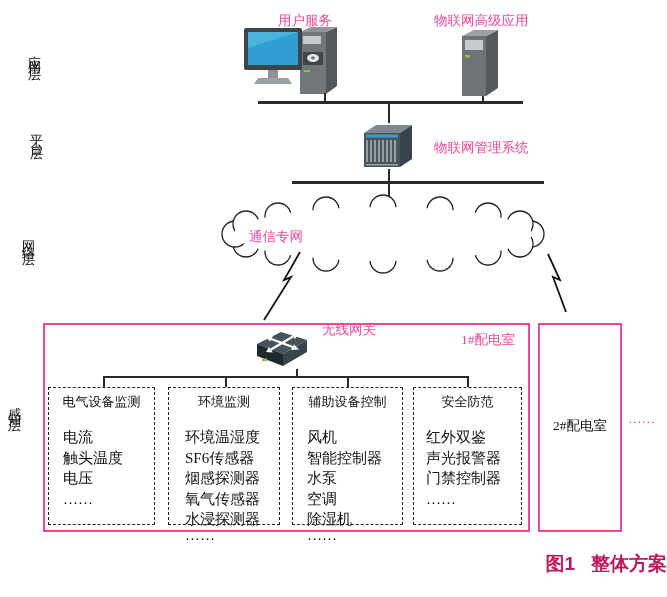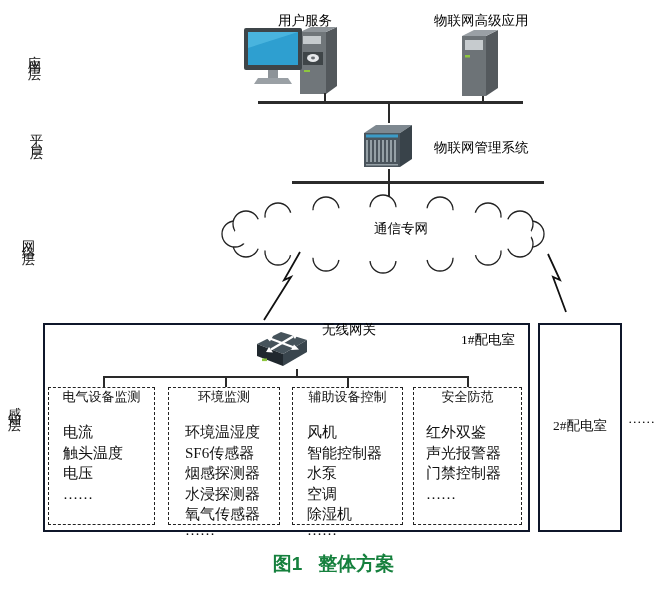--- a/index.html
+++ b/index.html
@@ -1,42 +1,42 @@
 <!DOCTYPE html>
 <html><head>
 <meta charset="utf-8">
 <style>
   html,body{margin:0;padding:0;background:#fff;}
   .canvas{
     position:relative;width:667px;height:597px;background:#fff;overflow:hidden;
     font-family:"Liberation Serif","DejaVu Serif",serif;color:#111;
   }
   .abs{position:absolute;}
-  .lbl{position:absolute;font-size:13.5px;white-space:nowrap;color:#000000;}
+  .lbl{position:absolute;font-size:13.5px;white-space:nowrap;color:#ec4899;}
   .vlabel{
     position:absolute;font-size:13.5px;color:#111;
     writing-mode:vertical-rl;text-orientation:upright;letter-spacing:6px;line-height:14px;
   }
   .hline{position:absolute;background:#2a2a2a;height:1.5px;}
   .vline{position:absolute;background:#2a2a2a;width:1.5px;}
   .bus{position:absolute;background:#2b2b2b;height:3px;}
-  .solidbox{position:absolute;border:2px solid #0f172a;background:transparent;box-sizing:border-box;}
+  .solidbox{position:absolute;border:2px solid #ec4899;background:transparent;box-sizing:border-box;}
   .dbox{
     position:absolute;top:387px;height:138px;border:1.6px dashed #222;
     box-sizing:border-box;background:#fff;
   }
-  .dbox-title{text-align:center;font-size:13px;white-space:nowrap;}
+  .dbox-title{text-align:center;font-size:13px;margin-top:5px;white-space:nowrap;}
   .dbox-items{margin-top:16px;padding-left:14px;font-size:15px;}
   .dbox-items .item{line-height:20.5px;white-space:nowrap;}
   .dbox-items .item.tight{line-height:11px;}
   .room2box{display:flex;flex-direction:column;align-items:center;}
   .room2-label{margin-top:92px;font-size:13.5px;white-space:nowrap;}
   .caption{
-    position:absolute;left:0;top:551px;width:100%;text-align:center;
-    font-family:"Liberation Sans","DejaVu Sans",sans-serif;font-weight:700;font-size:19px;color:#15803d;
+    position:absolute;left:0;top:551px;width:100%;text-align:right;
+    font-family:"Liberation Sans","DejaVu Sans",sans-serif;font-weight:700;font-size:19px;color:#be185d;
   }
   .caption .gap{display:inline-block;width:16px;}
   svg{position:absolute;overflow:visible;}
 </style>
 </head>
 <body>
 
 <div class="canvas">
 
   <div class="vlabel" style="left:27px;top:45px">应用层</div>
@@ -112,21 +112,21 @@
       <circle cx="33" cy="29" r="13"></circle>
         <circle cx="65" cy="21" r="13"></circle>
         <circle cx="113" cy="15" r="13"></circle>
       <circle cx="170" cy="13" r="13"></circle>
         <circle cx="227" cy="15" r="13"></circle>
         <circle cx="275" cy="21" r="13"></circle>
       <circle cx="307" cy="29" r="13"></circle>
     </g>
     <ellipse cx="170" cy="39" rx="149" ry="27" fill="#ffffff"></ellipse>
   </svg>
-  <div class="lbl" style="left:213px;top:220px;width:340px;text-align:center;padding-left:36px;box-sizing:border-box">通信专网</div>
+  <div class="lbl" style="left:213px;top:228px;width:340px;text-align:left;padding-left:36px;box-sizing:border-box">通信专网</div>
 
   <svg class="abs" style="left:258px;top:250px" width="46" height="72" viewBox="0 0 46 72">
     <path d="M42,2 L26,30 L33,27 L6,70" fill="none" stroke="#111" stroke-width="1.8"></path>
   </svg>
   <svg class="abs" style="left:542px;top:250px" width="30" height="66" viewBox="0 0 30 66">
     <path d="M6,4 L18,30 L11,27 L24,62" fill="none" stroke="#111" stroke-width="1.8"></path>
   </svg>
 
   <div class="solidbox" style="left:43px;top:323px;width:487px;height:209px"></div>
   <div class="lbl" style="left:461px;top:331px">1#配电室</div>
@@ -165,22 +165,22 @@
       <div class="item">……</div>
     </div>
   </div>
 
   <div class="dbox" style="left:168px;width:112px">
     <div class="dbox-title">环境监测</div>
     <div class="dbox-items" style="padding-left:16px">
       <div class="item">环境温湿度</div>
       <div class="item">SF6传感器</div>
       <div class="item">烟感探测器</div>
+      <div class="item">氧气传感器</div>
       <div class="item">水浸探测器</div>
-      <div class="item">氧气传感器</div>
       <div class="item tight">……</div>
     </div>
   </div>
 
   <div class="dbox" style="left:292px;width:111px">
     <div class="dbox-title">辅助设备控制</div>
     <div class="dbox-items">
       <div class="item">风机</div>
       <div class="item">智能控制器</div>
       <div class="item">水泵</div>

